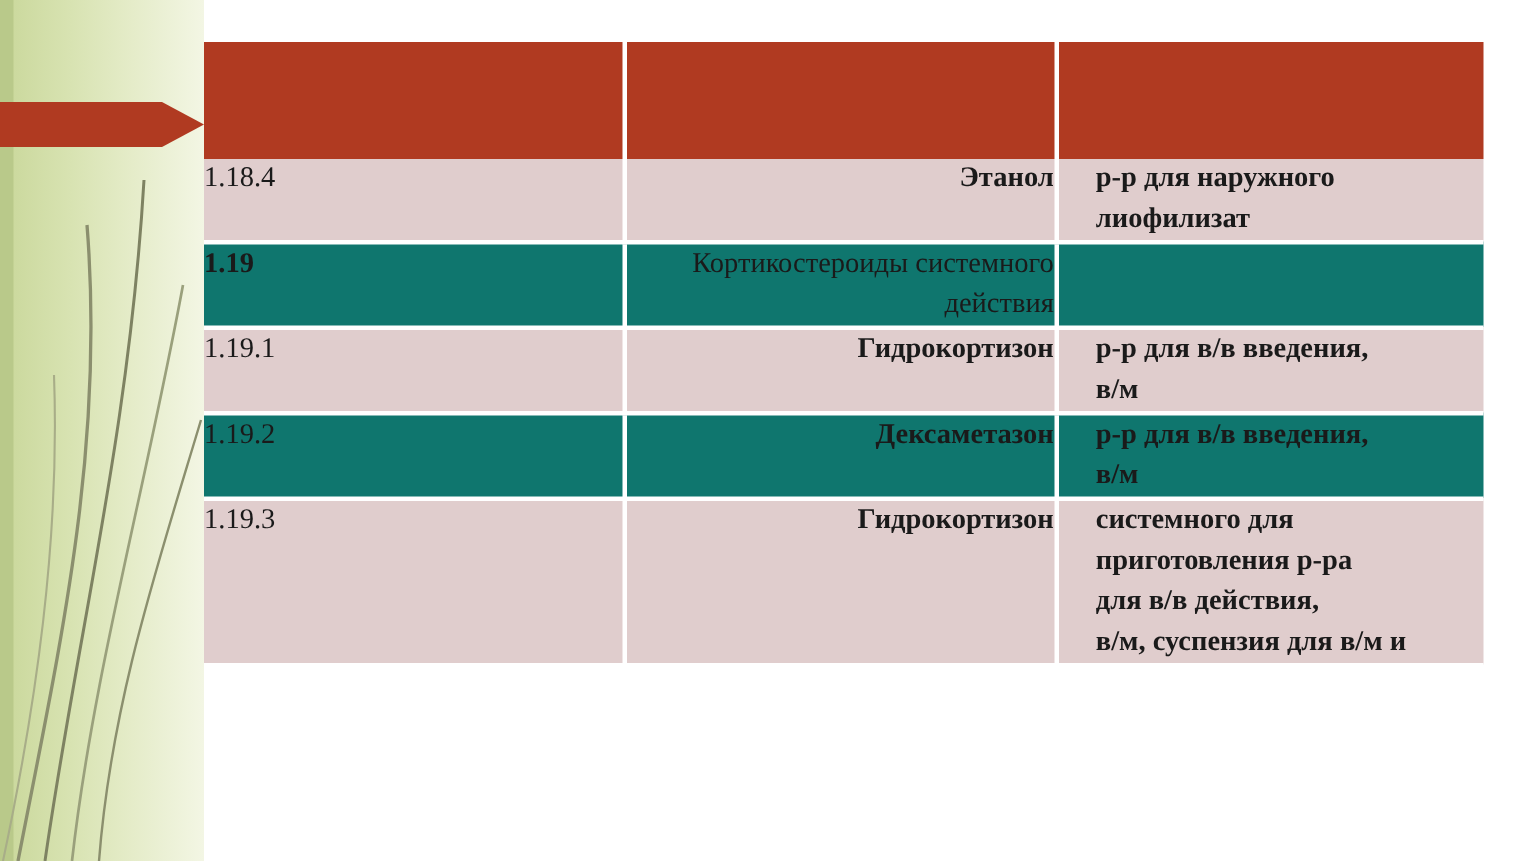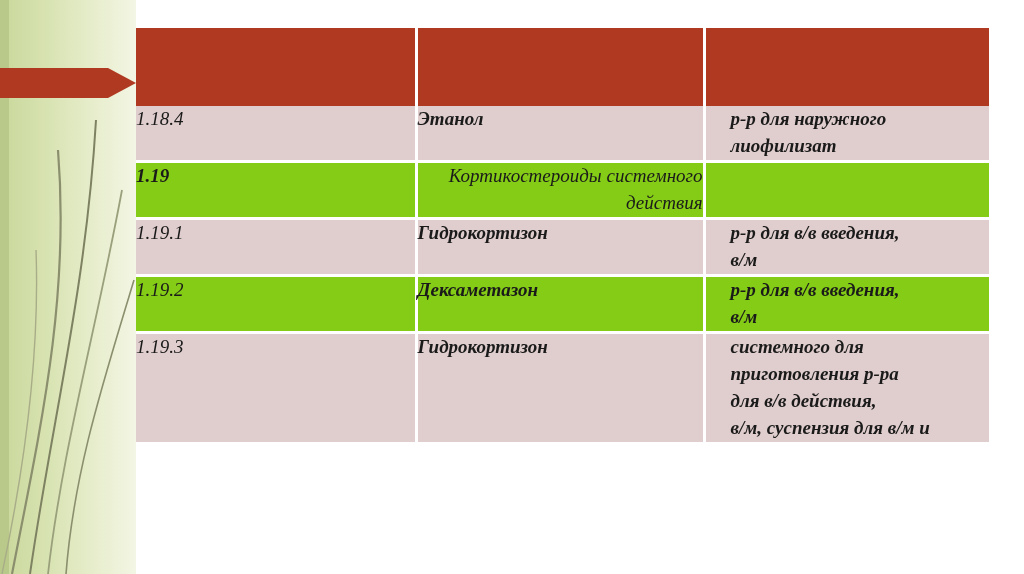--- a/index.html
+++ b/index.html
@@ -61,21 +61,20 @@
     width: 853px;
   }
   table.rx {
     border-collapse: collapse;
     width: 853px;
     table-layout: fixed;
   }
   table.rx td, table.rx th {
     vertical-align: top;
     padding: 0;
-    font-style: italic;
   }
   .col-a { width: 280px; }
   .col-b { width: 288px; }
   .col-c { width: 285px; }
 
   thead td {
     background: #b03a21;
     height: 78px;
     border-right: 3px solid #ffffff;
   }
@@ -85,29 +84,29 @@
     border-right: 3px solid #ffffff;
     border-bottom: 3px solid #ffffff;
     font-size: 19px;
     line-height: 1.42;
     color: #1a1a1a;
     padding: 10px 12px 10px 12px;
   }
   tbody td.last { border-right: none; }
 
   tr.shade-dark td { background: #e0cdcd; }
-  tr.shade-light td { background: #84cc16; }
+  tr.shade-light td { background: #0f766e; }
 
   td.code {
     padding-left: 8px;
     font-weight: normal;
   }
   td.code.bold { font-weight: bold; }
   td.name {
-    text-align: left;
+    text-align: right;
     font-weight: bold;
   }
   td.name.plain {
     text-align: right;
     font-weight: normal;
   }
   td.form {
     font-weight: bold;
     text-align: left;
   }

